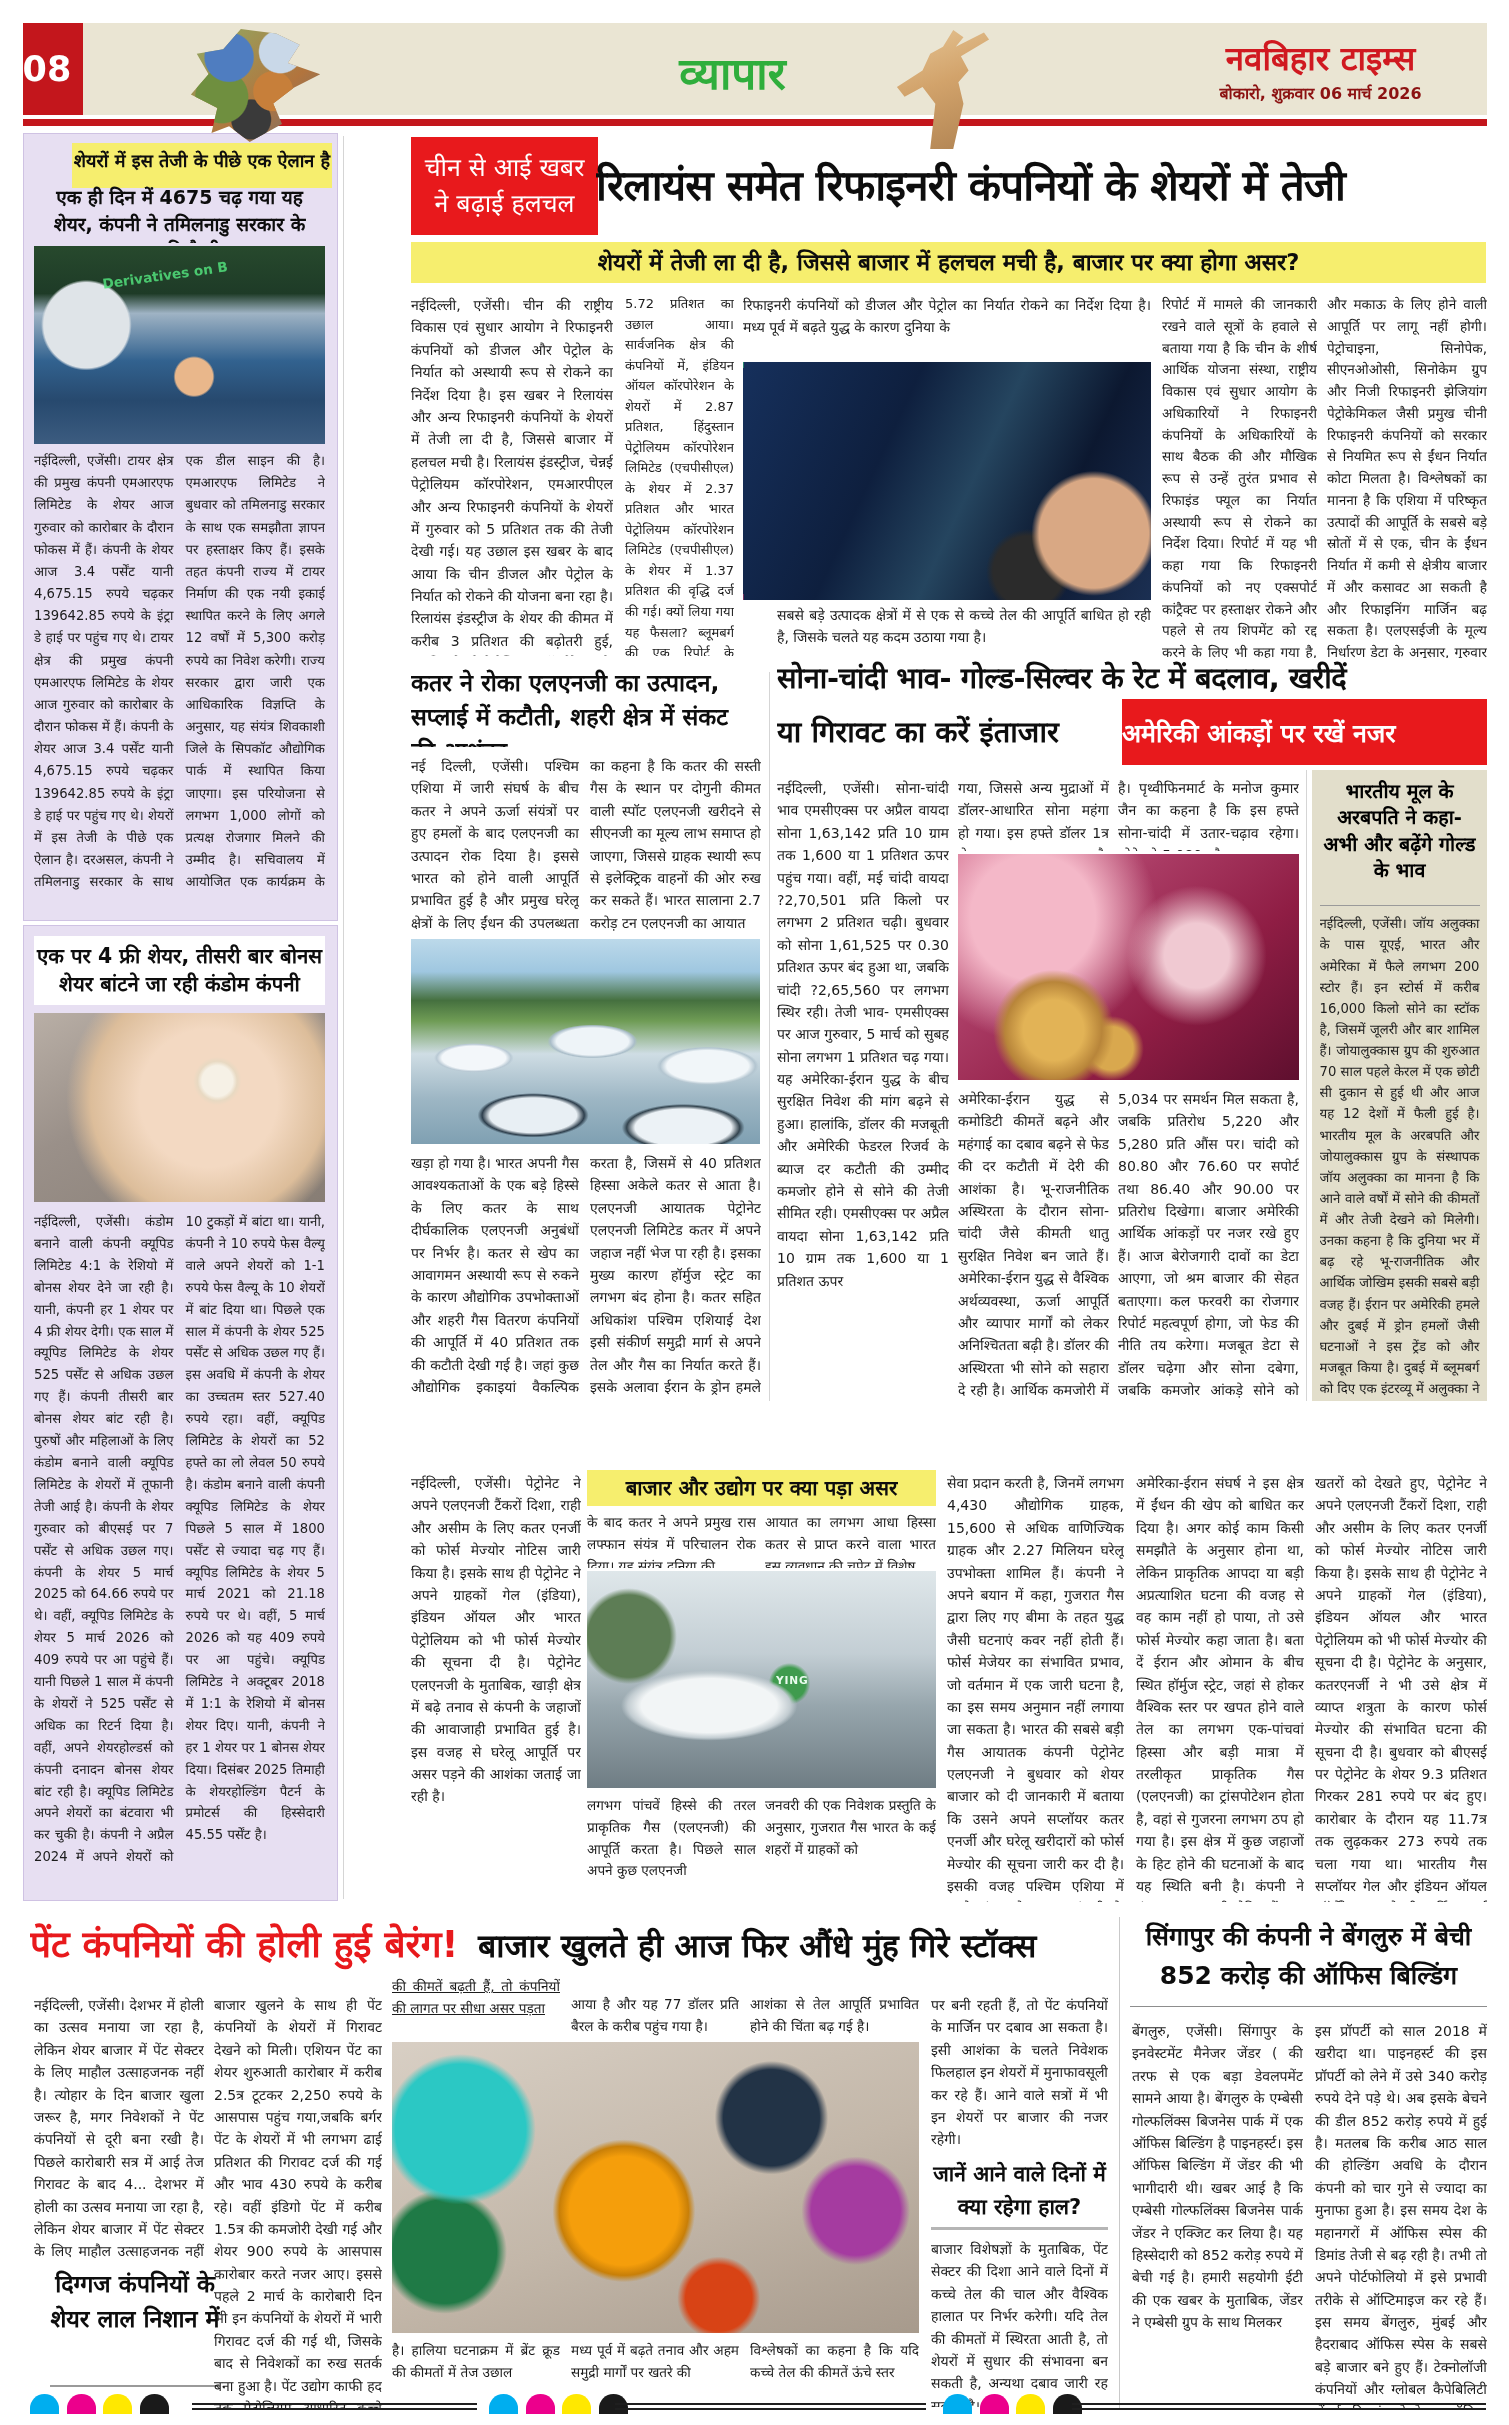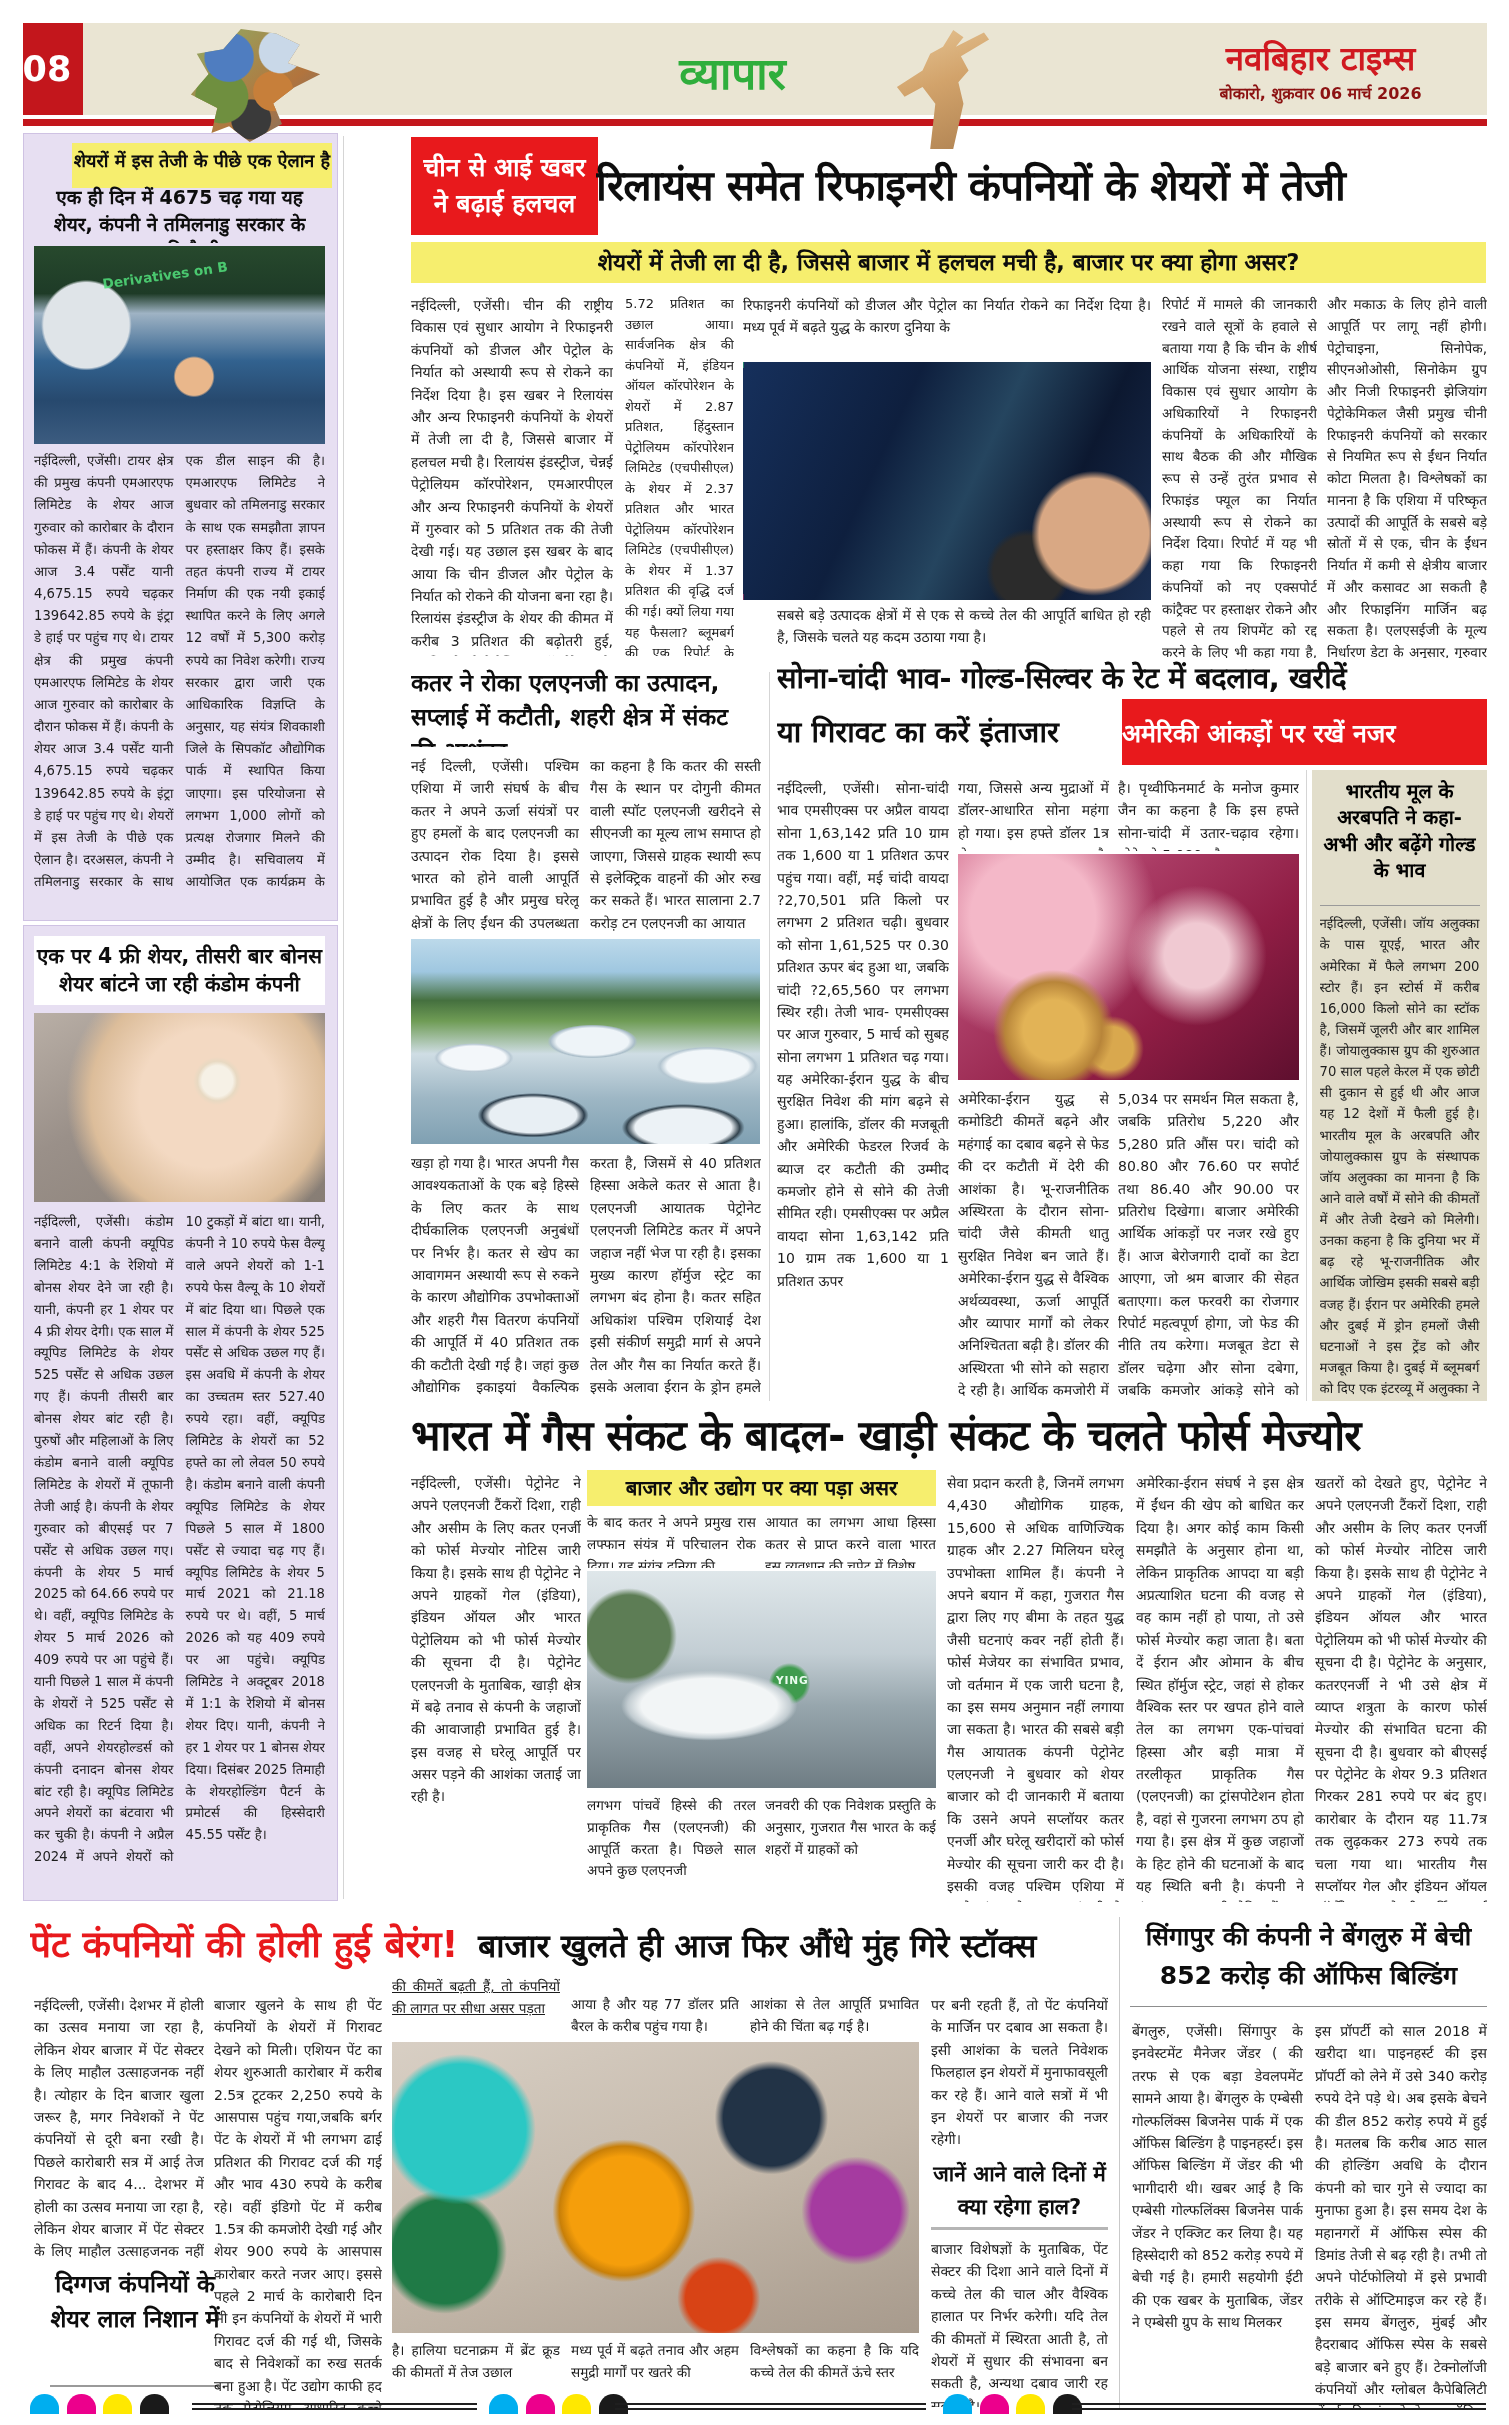--- a/index.html
+++ b/index.html
@@ -67,21 +67,21 @@
   <div class="abs ph" style="left:34px;top:1013px;width:291px;height:189px;
               background:
                 radial-gradient(circle at 63% 36%,#f6f1e6 0 7%,#e8d9c2 9%,transparent 11%),
                 radial-gradient(circle at 60% 45%,#f3d9c2 0 34%,#dcbd9a 58%,transparent 70%),
                 linear-gradient(150deg,#b9afa6 0%,#9a9089 40%,#877d74 100%);"></div>
   <div class="abs bt" style="left:34px;top:1211px;width:291px;height:679px;column-count:2;column-gap:12px;font-size:13.2px;line-height:1.66;">नईदिल्ली, एजेंसी। कंडोम बनाने वाली कंपनी क्यूपिड लिमिटेड 4:1 के रेशियो में बोनस शेयर देने जा रही है। यानी, कंपनी हर 1 शेयर पर 4 फ्री शेयर देगी। एक साल में क्यूपिड लिमिटेड के शेयर 525 पर्सेंट से अधिक उछल गए हैं। कंपनी तीसरी बार बोनस शेयर बांट रही है। पुरुषों और महिलाओं के लिए कंडोम बनाने वाली क्यूपिड लिमिटेड के शेयरों में तूफानी तेजी आई है। कंपनी के शेयर गुरुवार को बीएसई पर 7 पर्सेंट से अधिक उछल गए। कंपनी के शेयर 5 मार्च 2025 को 64.66 रुपये पर थे। वहीं, क्यूपिड लिमिटेड के शेयर 5 मार्च 2026 को 409 रुपये पर आ पहुंचे हैं। यानी पिछले 1 साल में कंपनी के शेयरों ने 525 पर्सेंट से अधिक का रिटर्न दिया है। वहीं, अपने शेयरहोल्डर्स को कंपनी दनादन बोनस शेयर बांट रही है। क्यूपिड लिमिटेड अपने शेयरों का बंटवारा भी कर चुकी है। कंपनी ने अप्रैल 2024 में अपने शेयरों को 10 टुकड़ों में बांटा था। यानी, कंपनी ने 10 रुपये फेस वैल्यू वाले अपने शेयरों को 1-1 रुपये फेस वैल्यू के 10 शेयरों में बांट दिया था। पिछले एक साल में कंपनी के शेयर 525 पर्सेंट से अधिक उछल गए हैं। इस अवधि में कंपनी के शेयर का उच्चतम स्तर 527.40 रुपये रहा। वहीं, क्यूपिड लिमिटेड के शेयरों का 52 हफ्ते का लो लेवल 50 रुपये है। कंडोम बनाने वाली कंपनी क्यूपिड लिमिटेड के शेयर पिछले 5 साल में 1800 पर्सेंट से ज्यादा चढ़ गए हैं। क्यूपिड लिमिटेड के शेयर 5 मार्च 2021 को 21.18 रुपये पर थे। वहीं, 5 मार्च 2026 को यह 409 रुपये पर आ पहुंचे। क्यूपिड लिमिटेड ने अक्टूबर 2018 में 1:1 के रेशियो में बोनस शेयर दिए। यानी, कंपनी ने हर 1 शेयर पर 1 बोनस शेयर दिया। दिसंबर 2025 तिमाही के शेयरहोल्डिंग पैटर्न के प्रमोटर्स की हिस्सेदारी 45.55 पर्सेंट है।</div>
 
   <div class="abs vline" style="left:343px;top:136px;height:1763px;width:0.8px;background:#d5d5d5;"></div>
 
   <div class="abs flexc" style="left:411px;top:137px;width:175px;height:98px;background:#e8191c;padding:0 6px;">
-    <span style="color:#fff;font-weight:700;font-size:25px;line-height:1.45;text-align:center;">चीन से आई खबर ने बढ़ाई हलचल</span>
+    <span style="color:#fff;font-weight:400;font-size:25px;line-height:1.45;text-align:center;">चीन से आई खबर ने बढ़ाई हलचल</span>
   </div>
   <div class="abs hl center nowrap flexc" style="left:596px;top:137px;width:891px;height:92px;">
     <span style="font-size:42px;letter-spacing:-0.8px;font-weight:700;white-space:nowrap;">रिलायंस समेत रिफाइनरी कंपनियों के शेयरों में तेजी</span>
   </div>
   <div class="abs hl center nowrap" style="left:411px;top:242px;width:1075px;height:41px;background:#f6ee6e;font-size:22.6px;line-height:41px;">शेयरों में तेजी ला दी है, जिससे बाजार में हलचल मची है, बाजार पर क्या होगा असर?</div>
   <div class="abs bt" style="left:411px;top:294px;width:202px;height:362px;">नईदिल्ली, एजेंसी। चीन की राष्ट्रीय विकास एवं सुधार आयोग ने रिफाइनरी कंपनियों को डीजल और पेट्रोल के निर्यात को अस्थायी रूप से रोकने का निर्देश दिया है। इस खबर ने रिलायंस और अन्य रिफाइनरी कंपनियों के शेयरों में तेजी ला दी है, जिससे बाजार में हलचल मची है। रिलायंस इंडस्ट्रीज, चेन्नई पेट्रोलियम कॉरपोरेशन, एमआरपीएल और अन्य रिफाइनरी कंपनियों के शेयरों में गुरुवार को 5 प्रतिशत तक की तेजी देखी गई। यह उछाल इस खबर के बाद आया कि चीन डीजल और पेट्रोल के निर्यात को रोकने की योजना बना रहा है। रिलायंस इंडस्ट्रीज के शेयर की कीमत में करीब 3 प्रतिशत की बढ़ोतरी हुई, जबकि चेन्नई पेट्रोलियम कॉरपोरेशन के शेयरों में 5.4 प्रतिशत और मैंगलोर रिफाइनरी एंड पेट्रोकेमिकल्स के स्टॉक में</div>
   <div class="abs bt-sm" style="left:625px;top:294px;width:109px;height:362px;">5.72 प्रतिशत का उछाल आया। सार्वजनिक क्षेत्र की कंपनियों में, इंडियन ऑयल कॉरपोरेशन के शेयरों में 2.87 प्रतिशत, हिंदुस्तान पेट्रोलियम कॉरपोरेशन लिमिटेड (एचपीसीएल) के शेयर में 2.37 प्रतिशत और भारत पेट्रोलियम कॉरपोरेशन लिमिटेड (एचपीसीएल) के शेयर में 1.37 प्रतिशत की वृद्धि दर्ज की गई। क्यों लिया गया यह फैसला? ब्लूमबर्ग की एक रिपोर्ट के अनुसार, चीन सरकार ने देश की सबसे बड़ी तेल</div>
   <div class="abs bt" style="left:743px;top:294px;width:408px;height:65px;">रिफाइनरी कंपनियों को डीजल और पेट्रोल का निर्यात रोकने का निर्देश दिया है। मध्य पूर्व में बढ़ते युद्ध के कारण दुनिया के</div>
   <div class="abs ph" style="left:743px;top:362px;width:408px;height:238px;
               background:
@@ -128,23 +128,20 @@
   <div class="abs bt" style="left:958px;top:1088px;width:151px;height:312px;">अमेरिका-ईरान युद्ध से कमोडिटी कीमतें बढ़ने और महंगाई का दबाव बढ़ने से फेड की दर कटौती में देरी की आशंका है। भू-राजनीतिक अस्थिरता के दौरान सोना-चांदी जैसे कीमती धातु सुरक्षित निवेश बन जाते हैं। अमेरिका-ईरान युद्ध से वैश्विक अर्थव्यवस्था, ऊर्जा आपूर्ति और व्यापार मार्गों को लेकर अनिश्चितता बढ़ी है। डॉलर की अस्थिरता भी सोने को सहारा दे रही है। आर्थिक कमजोरी में सोना मुद्रा का विकल्प बन जाता है। युद्ध से तेल की कीमतें बढ़ने की आशंका से भी सोने को बढ़ावा मिल रहा है।</div>
   <div class="abs bt" style="left:1118px;top:1088px;width:181px;height:312px;">5,034 पर समर्थन मिल सकता है, जबकि प्रतिरोध 5,220 और 5,280 प्रति औंस पर। चांदी को 80.80 और 76.60 पर सपोर्ट तथा 86.40 और 90.00 पर प्रतिरोध दिखेगा। बाजार अमेरिकी आर्थिक आंकड़ों पर नजर रखे हुए हैं। आज बेरोजगारी दावों का डेटा आएगा, जो श्रम बाजार की सेहत बताएगा। कल फरवरी का रोजगार रिपोर्ट महत्वपूर्ण होगा, जो फेड की नीति तय करेगा। मजबूत डेटा से डॉलर चढ़ेगा और सोना दबेगा, जबकि कमजोर आंकड़े सोने को बढ़ावा देंगे।</div>
 
   <div class="abs vline" style="left:1306px;top:770px;height:631px;width:0.8px;background:#d5d5d5;"></div>
 
   <div class="abs" style="left:1312px;top:770px;width:175px;height:631px;background:#e2decb;box-sizing:border-box;padding:9px 7.5px;overflow:hidden;">
     <div style="font-weight:700;font-size:19.6px;line-height:1.35;text-align:center;border-bottom:1.5px solid #9a9a9a;padding-bottom:20px;">भारतीय मूल के अरबपति ने कहा- अभी और बढ़ेंगे गोल्ड के भाव</div>
     <div class="bt" style="font-size:13.2px;line-height:1.6;margin-top:7.5px;">नईदिल्ली, एजेंसी। जॉय अलुक्का के पास यूएई, भारत और अमेरिका में फैले लगभग 200 स्टोर हैं। इन स्टोर्स में करीब 16,000 किलो सोने का स्टॉक है, जिसमें जूलरी और बार शामिल हैं। जोयालुक्कास ग्रुप की शुरुआत 70 साल पहले केरल में एक छोटी सी दुकान से हुई थी और आज यह 12 देशों में फैली हुई है। भारतीय मूल के अरबपति और जोयालुक्कास ग्रुप के संस्थापक जॉय अलुक्का का मानना है कि आने वाले वर्षों में सोने की कीमतों में और तेजी देखने को मिलेगी। उनका कहना है कि दुनिया भर में बढ़ रहे भू-राजनीतिक और आर्थिक जोखिम इसकी सबसे बड़ी वजह हैं। ईरान पर अमेरिकी हमले और दुबई में ड्रोन हमलों जैसी घटनाओं ने इस ट्रेंड को और मजबूत किया है। दुबई में ब्लूमबर्ग को दिए एक इंटरव्यू में अलुक्का ने कहा, जब भी दुनिया में तनाव बढ़ता है, लोग सुरक्षित निवेश के तौर पर सोने की ओर भागते हैं।</div>
   </div>
 
-  <div class="abs hl center nowrap flexc" style="left:411px;top:1401px;width:1075px;height:65px;">
-    <span style="font-size:42px;letter-spacing:-0.8px;font-weight:700;white-space:nowrap;">भारत में गैस संकट के बादल- खाड़ी संकट के चलते फोर्स मेज्योर</span>
-  </div>
   <div class="abs bt" style="left:411px;top:1472px;width:170px;height:430px;">नईदिल्ली, एजेंसी। पेट्रोनेट ने अपने एलएनजी टैंकरों दिशा, राही और असीम के लिए कतर एनर्जी को फोर्स मेज्योर नोटिस जारी किया है। इसके साथ ही पेट्रोनेट ने अपने ग्राहकों गेल (इंडिया), इंडियन ऑयल और भारत पेट्रोलियम को भी फोर्स मेज्योर की सूचना दी है। पेट्रोनेट एलएनजी के मुताबिक, खाड़ी क्षेत्र में बढ़े तनाव से कंपनी के जहाजों की आवाजाही प्रभावित हुई है। इस वजह से घरेलू आपूर्ति पर असर पड़ने की आशंका जताई जा रही है।</div>
   <div class="abs hl center nowrap" style="left:587px;top:1470px;width:349px;height:36px;background:#f6ee6e;font-size:20.4px;line-height:36px;">बाजार और उद्योग पर क्या पड़ा असर</div>
   <div class="abs bt" style="left:587px;top:1512px;width:169px;height:56px;font-size:13.6px;">के बाद कतर ने अपने प्रमुख रास लफ्फान संयंत्र में परिचालन रोक दिया। यह संयंत्र दुनिया की</div>
   <div class="abs bt" style="left:765px;top:1512px;width:171px;height:56px;font-size:13.6px;">आयात का लगभग आधा हिस्सा कतर से प्राप्त करने वाला भारत इस व्यवधान की चपेट में विशेष</div>
   <div class="abs ph" style="left:587px;top:1571px;width:349px;height:217px;
               background:
                 radial-gradient(ellipse 113px 45px at 35% 62%,#f2f5f6 0 60%,#c2ccd1 72%,transparent 78%),
                 radial-gradient(circle at 58% 52%,#3f9b4e 0 7%,transparent 9%),
                 radial-gradient(circle at 12% 30%,#5d7d55 0 12%,transparent 14%),
                 linear-gradient(180deg,#dfe7ea 0%,#c3ced4 38%,#97a6ad 62%,#6f7d84 100%);">

